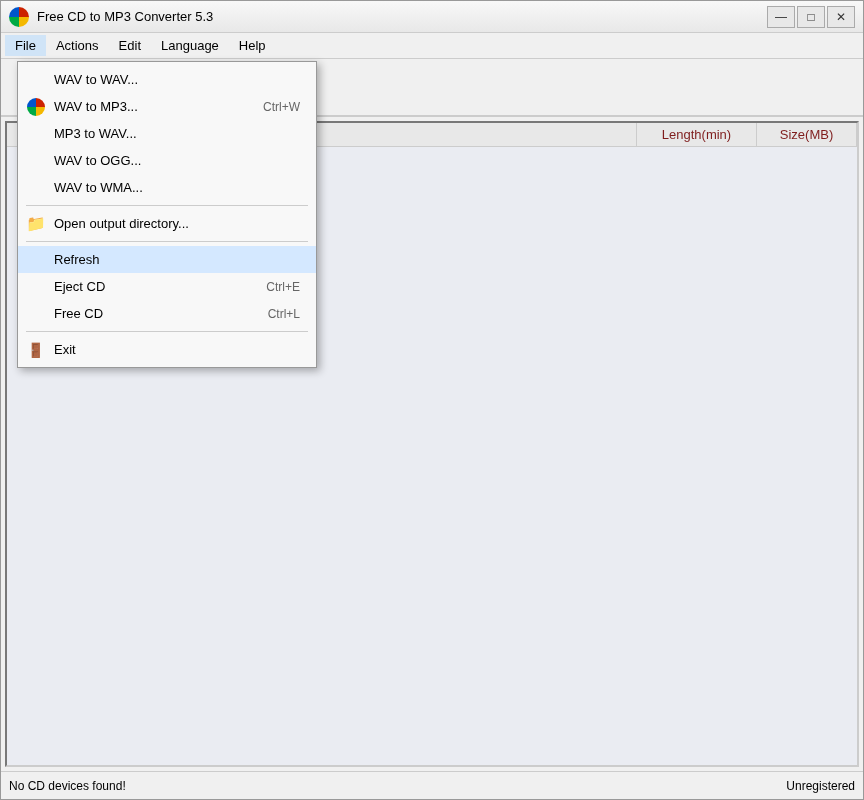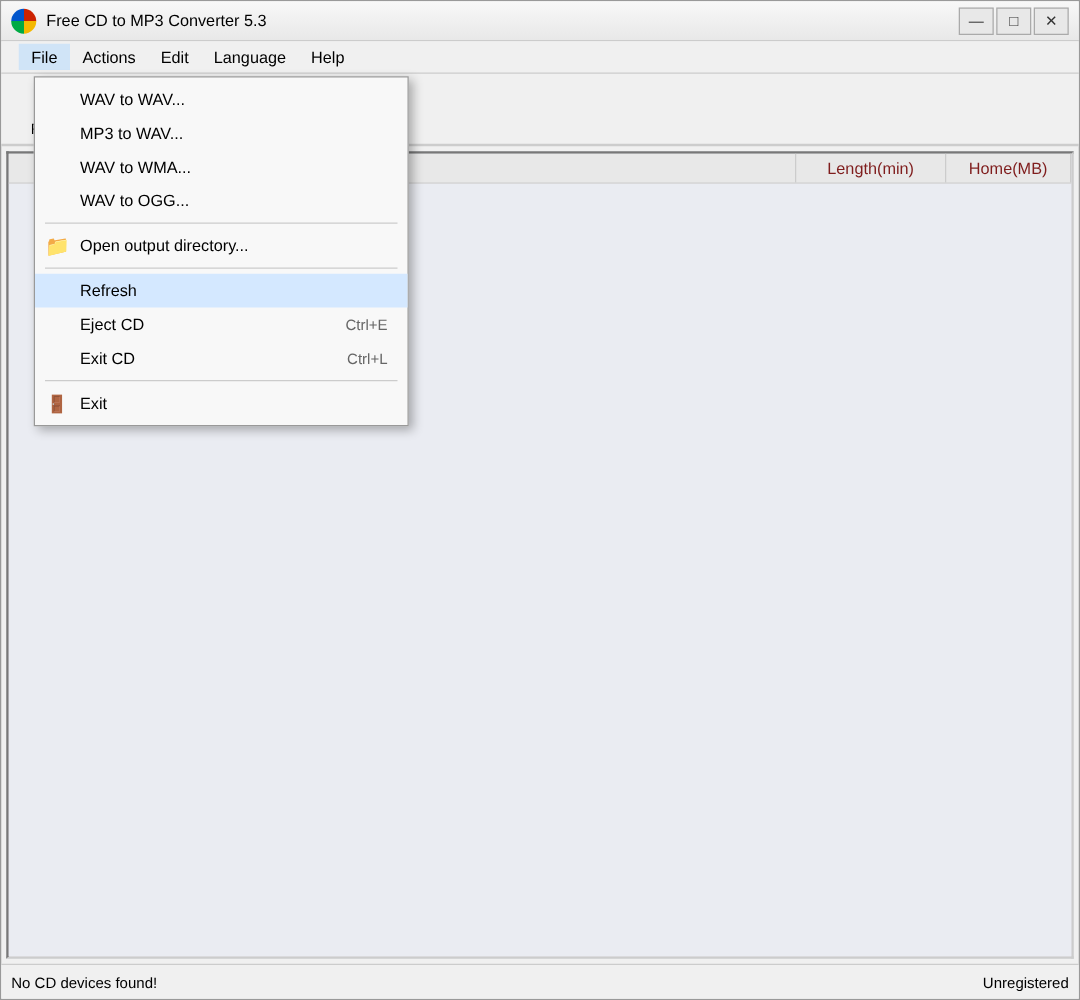--- a/index.html
+++ b/index.html
@@ -73,21 +73,21 @@
       font-size: 12px;
       color: #333;
     }
 
     .menu-bar {
       background: #f0f0f0;
       height: 26px;
       display: flex;
       align-items: center;
       border-bottom: 1px solid #ccc;
-      padding: 0 14px;
+      padding: 0 4px;
       position: relative;
     }
 
     .menu-item {
       padding: 3px 10px;
       cursor: pointer;
       font-size: 13px;
       color: #000;
       position: relative;
     }
@@ -266,33 +266,40 @@
       <span>File</span>
 
       
       <div class="dropdown-menu">
 
         <div class="dropdown-item">
           <span>WAV to WAV...</span>
           <span class="shortcut"></span>
         </div>
 
+        <div class="dropdown-item">
+          <span class="item-icon">
+            <span class="cd-icon"></span>
+          </span>
+          <span>WAV to MP3...</span>
+          <span class="shortcut">Ctrl+W</span>
+        </div>
 
         <div class="dropdown-item">
           <span>MP3 to WAV...</span>
           <span class="shortcut"></span>
         </div>
 
         <div class="dropdown-item">
+          <span>WAV to OGG...</span>
+          <span class="shortcut"></span>
+        </div>
+
+        <div class="dropdown-item">
           <span>WAV to WMA...</span>
-          <span class="shortcut"></span>
-        </div>
-
-        <div class="dropdown-item">
-          <span>WAV to OGG...</span>
           <span class="shortcut"></span>
         </div>
 
         <div class="dropdown-separator"></div>
 
         <div class="dropdown-item">
           <span class="item-icon" style="font-size:16px; color: #e8a000;">📁</span>
           <span>Open output directory...</span>
           <span class="shortcut"></span>
         </div>
@@ -303,21 +310,21 @@
           <span>Refresh</span>
           <span class="shortcut"></span>
         </div>
 
         <div class="dropdown-item">
           <span>Eject CD</span>
           <span class="shortcut">Ctrl+E</span>
         </div>
 
         <div class="dropdown-item">
-          <span>Exit CD</span>
+          <span>Free CD</span>
           <span class="shortcut">Ctrl+L</span>
         </div>
 
         <div class="dropdown-separator"></div>
 
         <div class="dropdown-item">
           <span class="item-icon" style="font-size:14px;">🚪</span>
           <span>Exit</span>
           <span class="shortcut"></span>
         </div>
@@ -378,21 +385,21 @@
         </svg>
       </div>
       <span>Exit</span>
     </button>
   </div>
 
   <div class="content-area">
     <div class="table-header">
       <div class="table-header-cell"></div>
       <div class="table-header-cell length">Length(min)</div>
-      <div class="table-header-cell size">Home(MB)</div>
+      <div class="table-header-cell size">Size(MB)</div>
     </div>
     <div class="table-body"></div>
   </div>
 
   <div class="status-bar">
     <span>No CD devices found!</span>
     <span>Unregistered</span>
   </div>
 </div>
 

